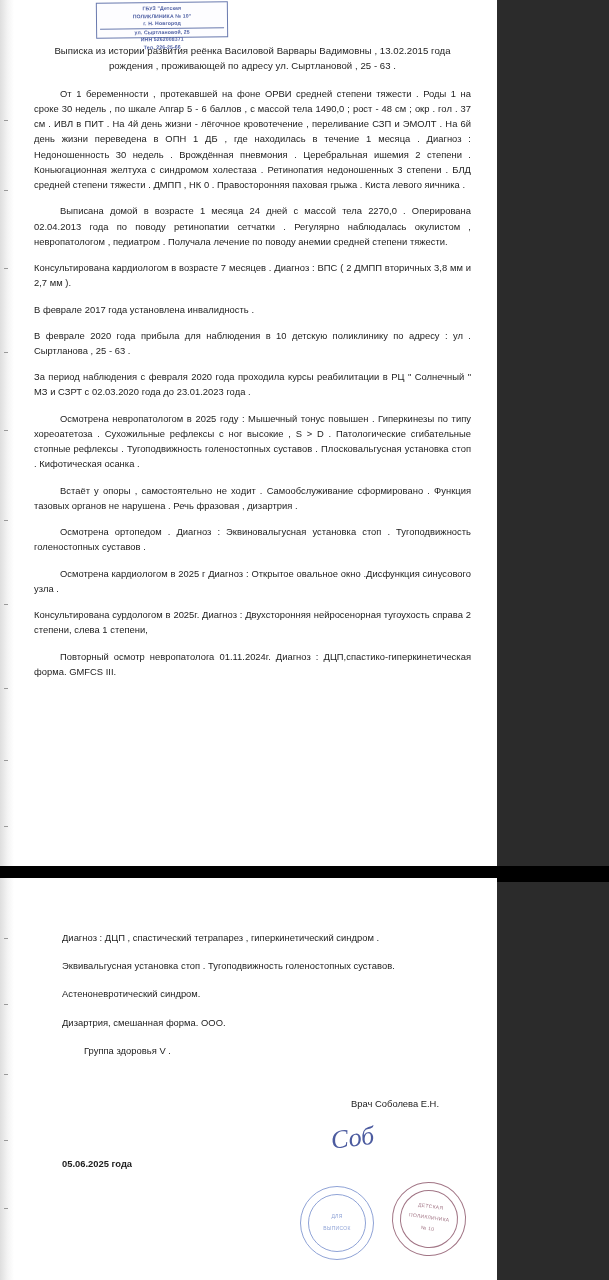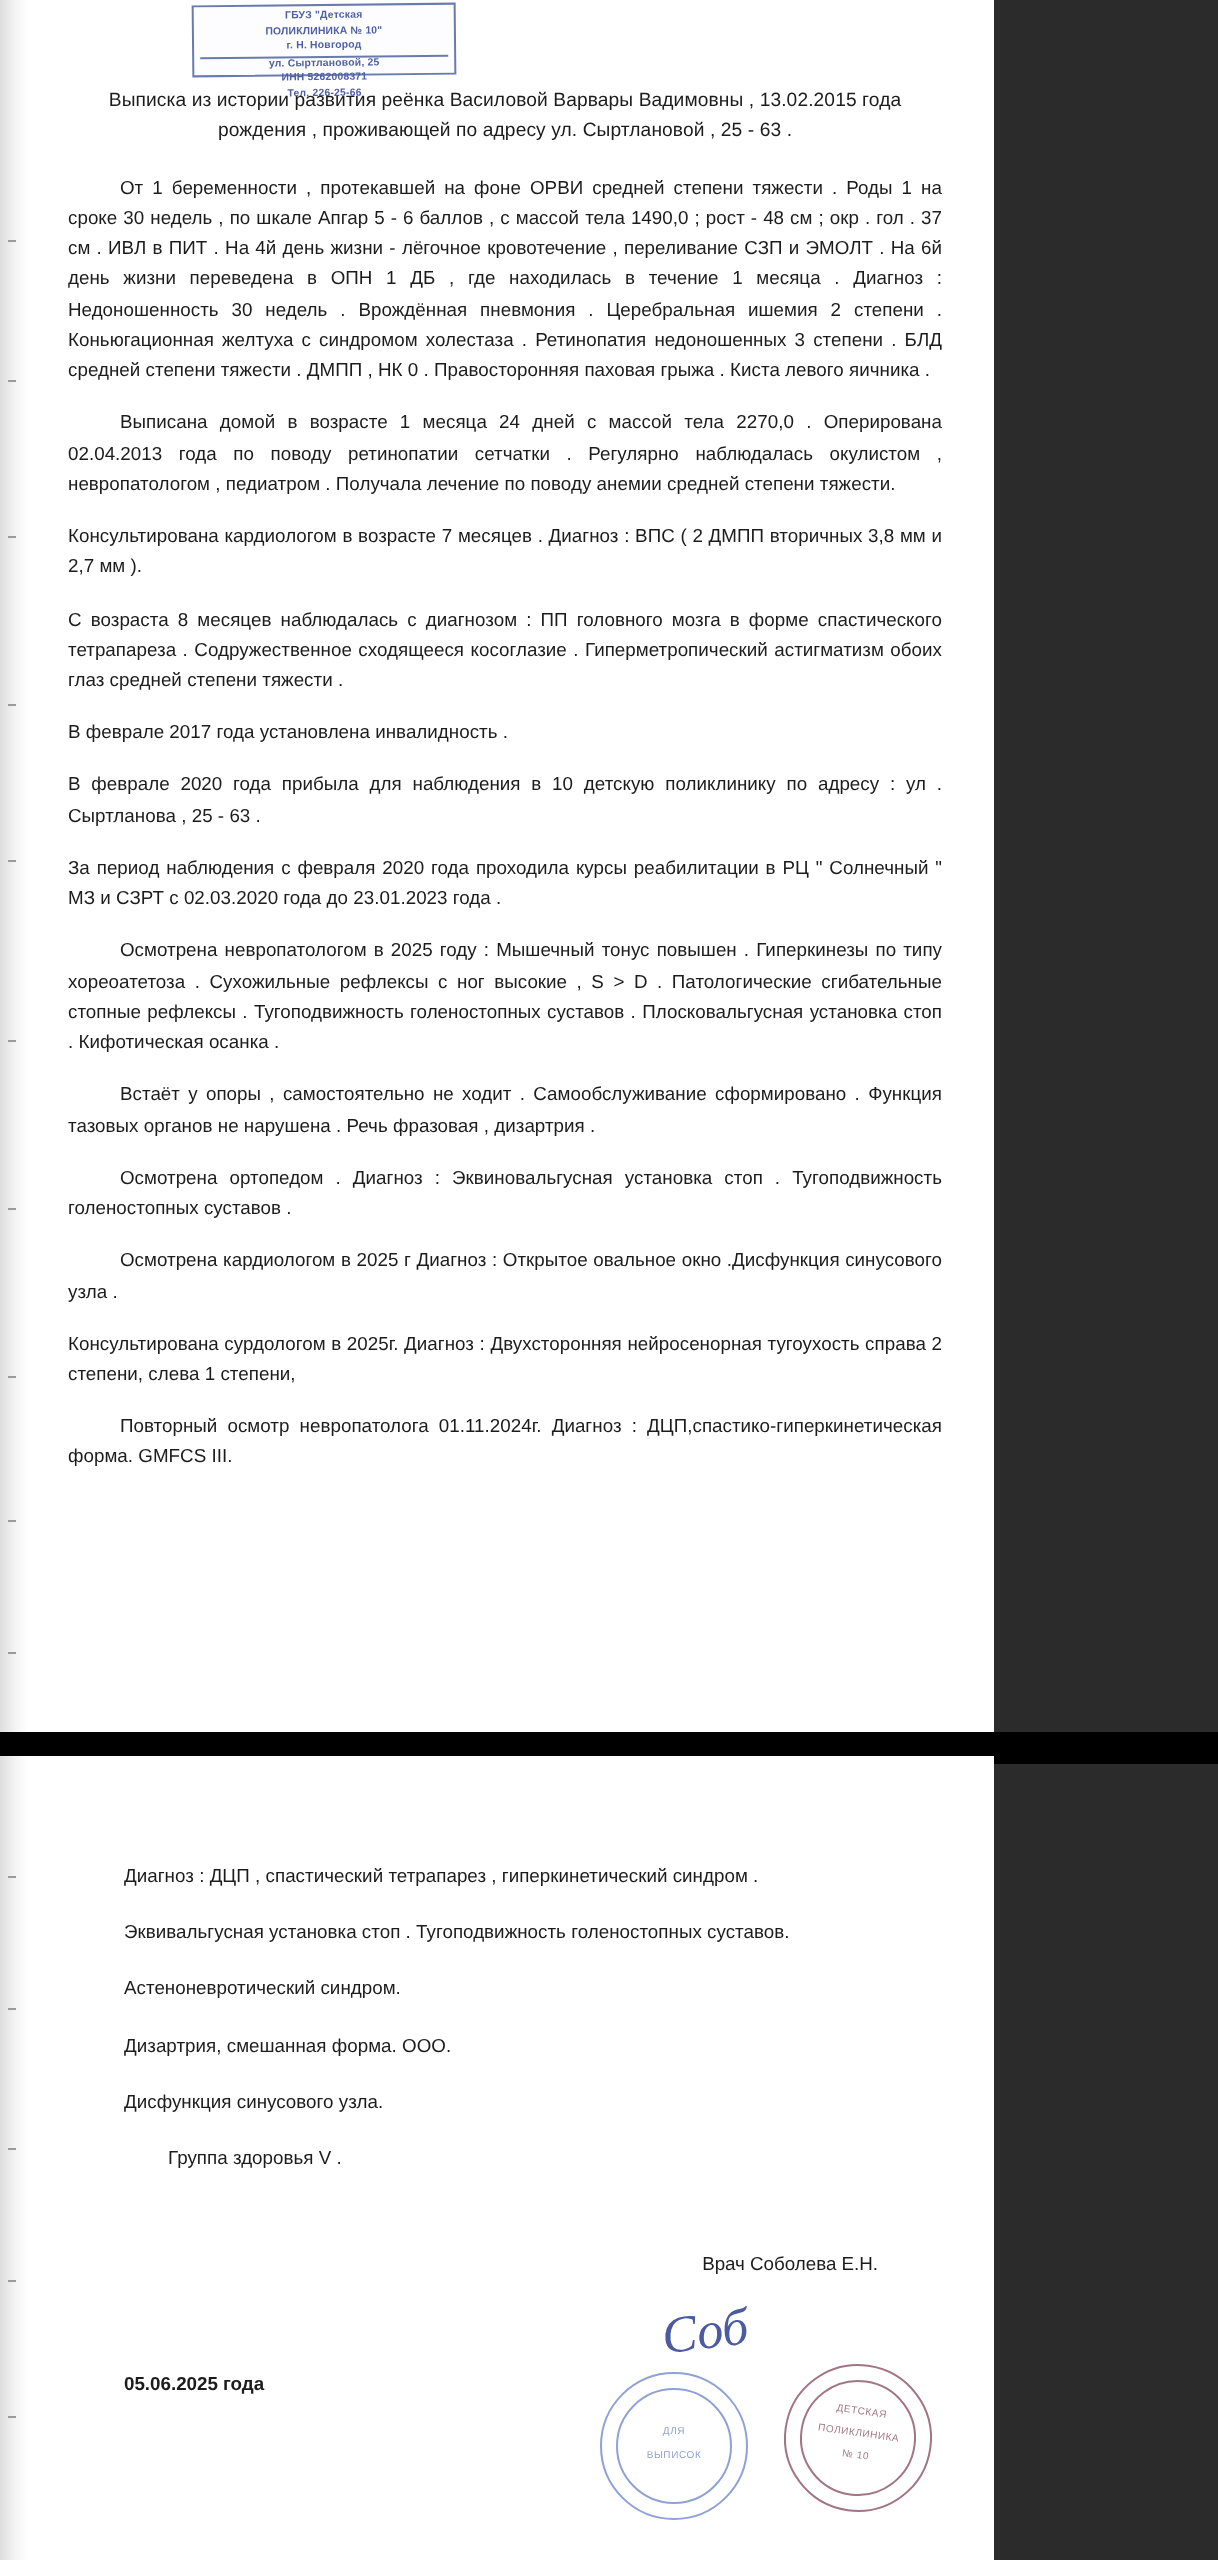--- a/index.html
+++ b/index.html
@@ -195,21 +195,20 @@
     <span class="ln c">ИНН 5262008371</span>
     <span class="ln c">Тел. 226-25-66</span>
   </div>
 
   <div class="doc-body">
     <h1 class="doc-title">Выписка из истории развития реёнка Василовой Варвары Вадимовны ,  13.02.2015 года рождения , проживающей по адресу ул. Сыртлановой , 25 - 63 .</h1>
 
     <p class="para indent">От 1 беременности , протекавшей на фоне ОРВИ средней степени тяжести .  Роды 1 на сроке 30 недель , по шкале Апгар 5 - 6 баллов , с массой тела 1490,0 ; рост - 48 см ; окр . гол . 37 см .   ИВЛ в ПИТ . На 4й день жизни - лёгочное кровотечение , переливание СЗП и ЭМОЛТ . На 6й день жизни переведена в ОПН 1 ДБ , где находилась в течение 1 месяца . Диагноз :  Недоношенность 30 недель . Врождённая пневмония .  Церебральная ишемия 2 степени . Коньюгационная желтуха с синдромом холестаза . Ретинопатия недоношенных 3 степени .  БЛД средней степени тяжести . ДМПП , НК 0 . Правосторонняя паховая грыжа . Киста левого яичника .</p>
     <p class="para indent">Выписана домой в возрасте 1 месяца 24 дней с массой тела 2270,0 .  Оперирована 02.04.2013 года по поводу ретинопатии сетчатки . Регулярно наблюдалась окулистом , невропатологом , педиатром . Получала лечение по поводу анемии средней степени тяжести.</p>
     <p class="para">Консультирована кардиологом в возрасте 7 месяцев . Диагноз : ВПС ( 2 ДМПП вторичных 3,8 мм и 2,7 мм ).</p>
-    <p class="para">С возраста  8  месяцев наблюдалась с диагнозом : ПП головного мозга  в форме спастического  тетрапареза .  Содружественное  сходящееся  косоглазие  . Гиперметропический астигматизм обоих глаз средней степени тяжести .</p>
     <p class="para">В феврале 2017 года установлена инвалидность .</p>
     <p class="para">В феврале 2020 года прибыла для наблюдения в 10 детскую поликлинику по адресу : ул . Сыртланова , 25 - 63 .</p>
     <p class="para">За период наблюдения с февраля 2020 года проходила курсы реабилитации в РЦ " Солнечный " МЗ и СЗРТ с 02.03.2020 года до 23.01.2023 года .</p>
     <p class="para indent">Осмотрена невропатологом в 2025 году : Мышечный тонус повышен . Гиперкинезы по типу хореоатетоза .  Сухожильные рефлексы с ног высокие ,   S &gt; D .  Патологические сгибательные   стопные   рефлексы  .   Тугоподвижность  голеностопных  суставов  . Плосковальгусная установка стоп . Кифотическая осанка .</p>
     <p class="para indent">Встаёт у опоры , самостоятельно не ходит . Самообслуживание сформировано . Функция тазовых органов не нарушена . Речь фразовая , дизартрия .</p>
     <p class="para indent">Осмотрена ортопедом . Диагноз : Эквиновальгусная установка стоп . Тугоподвижность голеностопных суставов .</p>
     <p class="para indent">Осмотрена кардиологом в 2025 г Диагноз : Открытое овальное окно .Дисфункция синусового узла .</p>
     <p class="para">Консультирована сурдологом в 2025г. Диагноз : Двухсторонняя нейросенорная тугоухость справа 2 степени, слева 1 степени,</p>
     <p class="para indent">Повторный        осмотр        невропатолога        01.11.2024г.        Диагноз        : ДЦП,спастико-гиперкинетическая форма. GMFCS III.</p>
   </div>
@@ -225,21 +224,20 @@
     <div class="edge-mark" style="top:196px"></div>
     <div class="edge-mark" style="top:262px"></div>
     <div class="edge-mark" style="top:330px"></div>
   </div>
 
   <div class="page-two-body">
     <p class="para">Диагноз : ДЦП , спастический тетрапарез , гиперкинетический синдром .</p>
     <p class="para">Эквивальгусная установка стоп . Тугоподвижность голеностопных суставов.</p>
     <p class="para">Астеноневротический синдром.</p>
     <p class="para">Дизартрия, смешанная форма. ООО.</p>
-    <p class="para">Дисфункция синусового узла.</p>
     <p class="para" style="text-indent:22px">Группа здоровья V .</p>
 
     <div class="sig-block">
       <div class="doctor-name">Врач Соболева Е.Н.</div>
       <div class="sig-scribble">Соб</div>
       <div class="sig-date">05.06.2025 года</div>
     </div>
   </div>
 </div>
 

